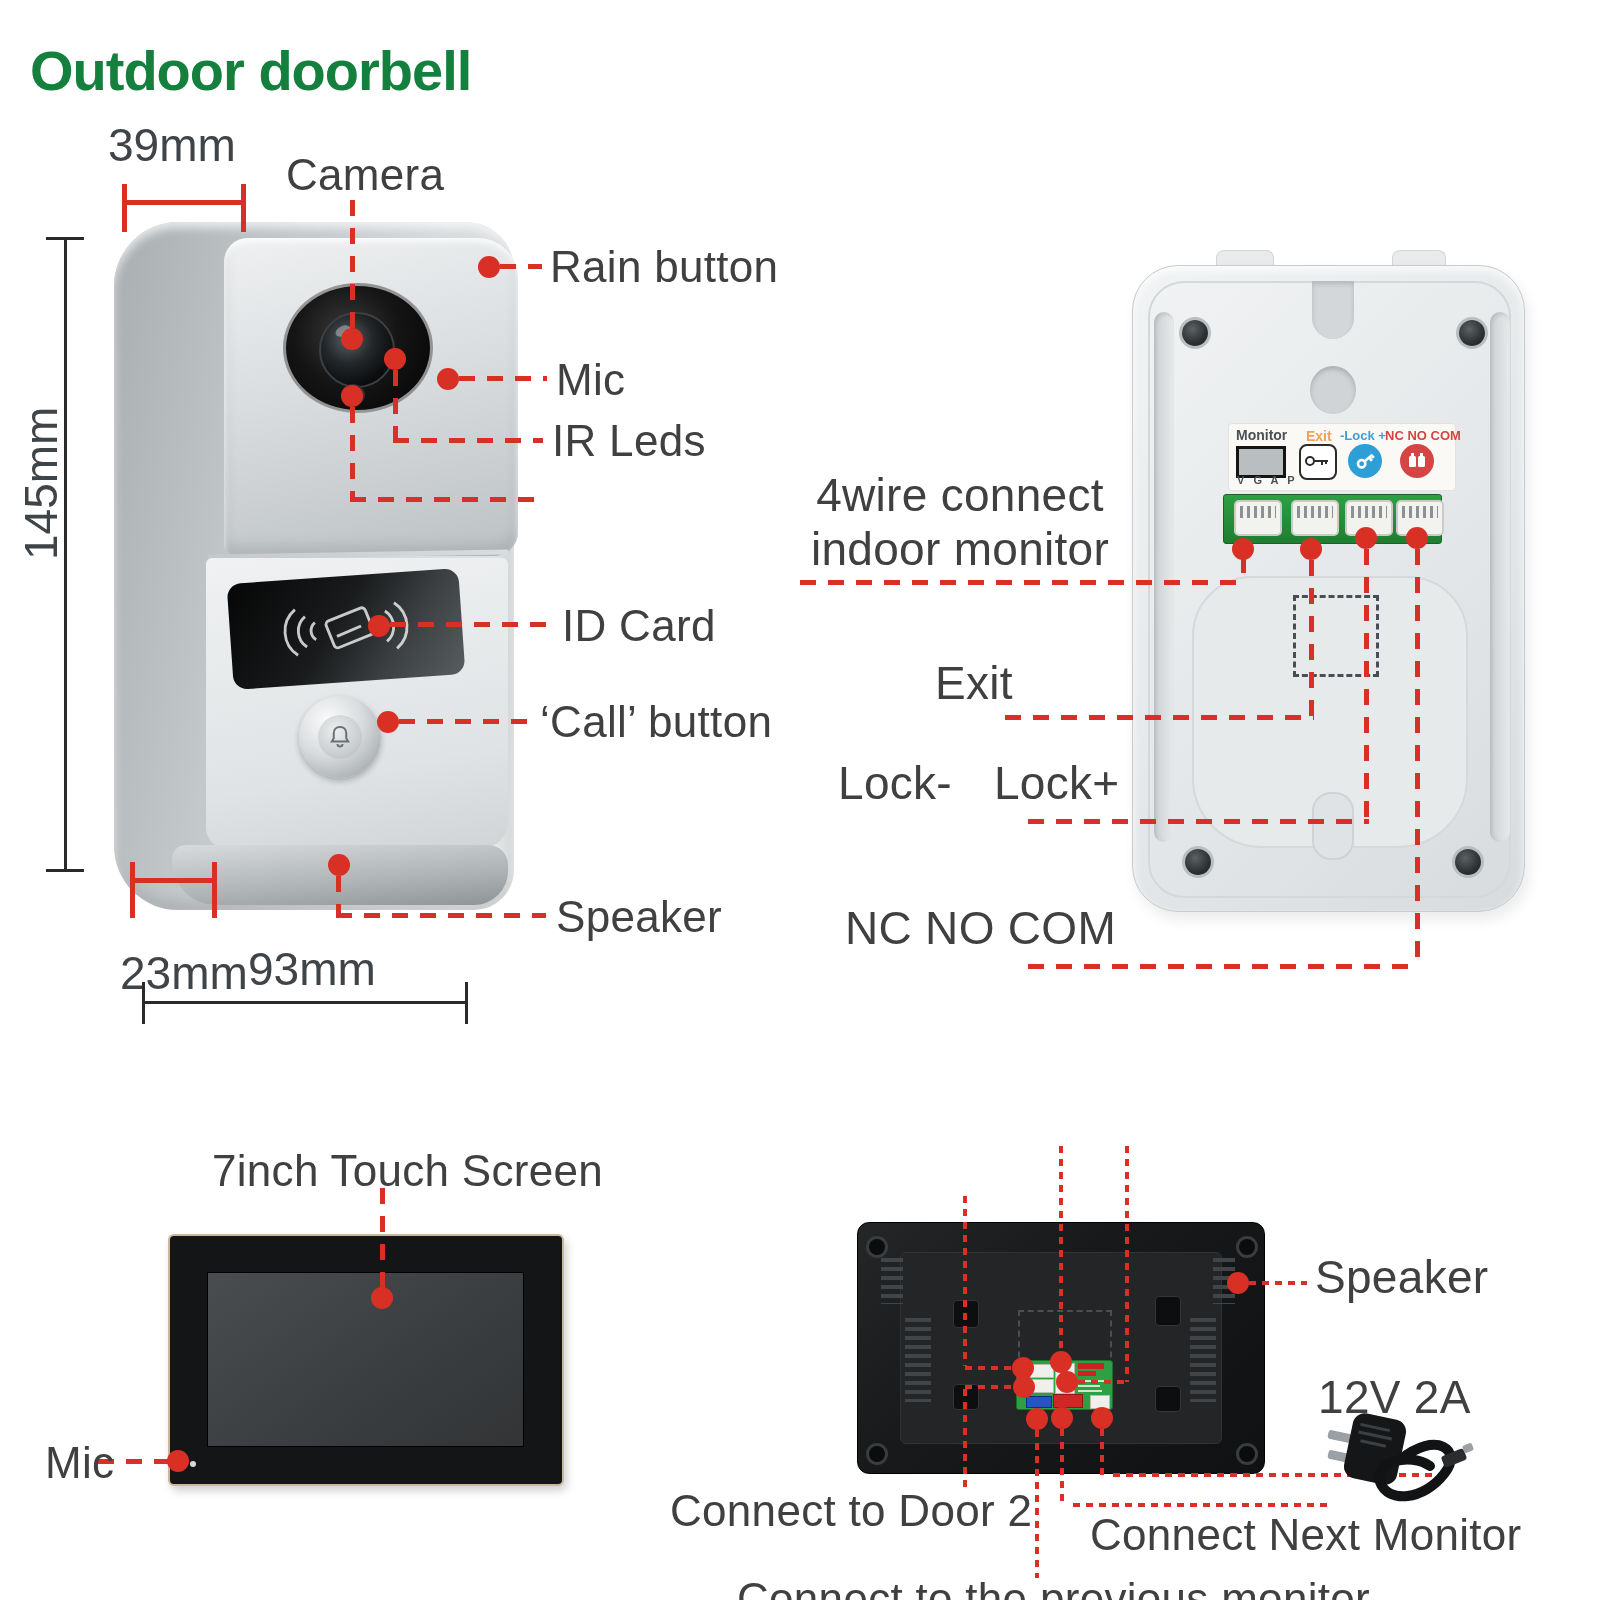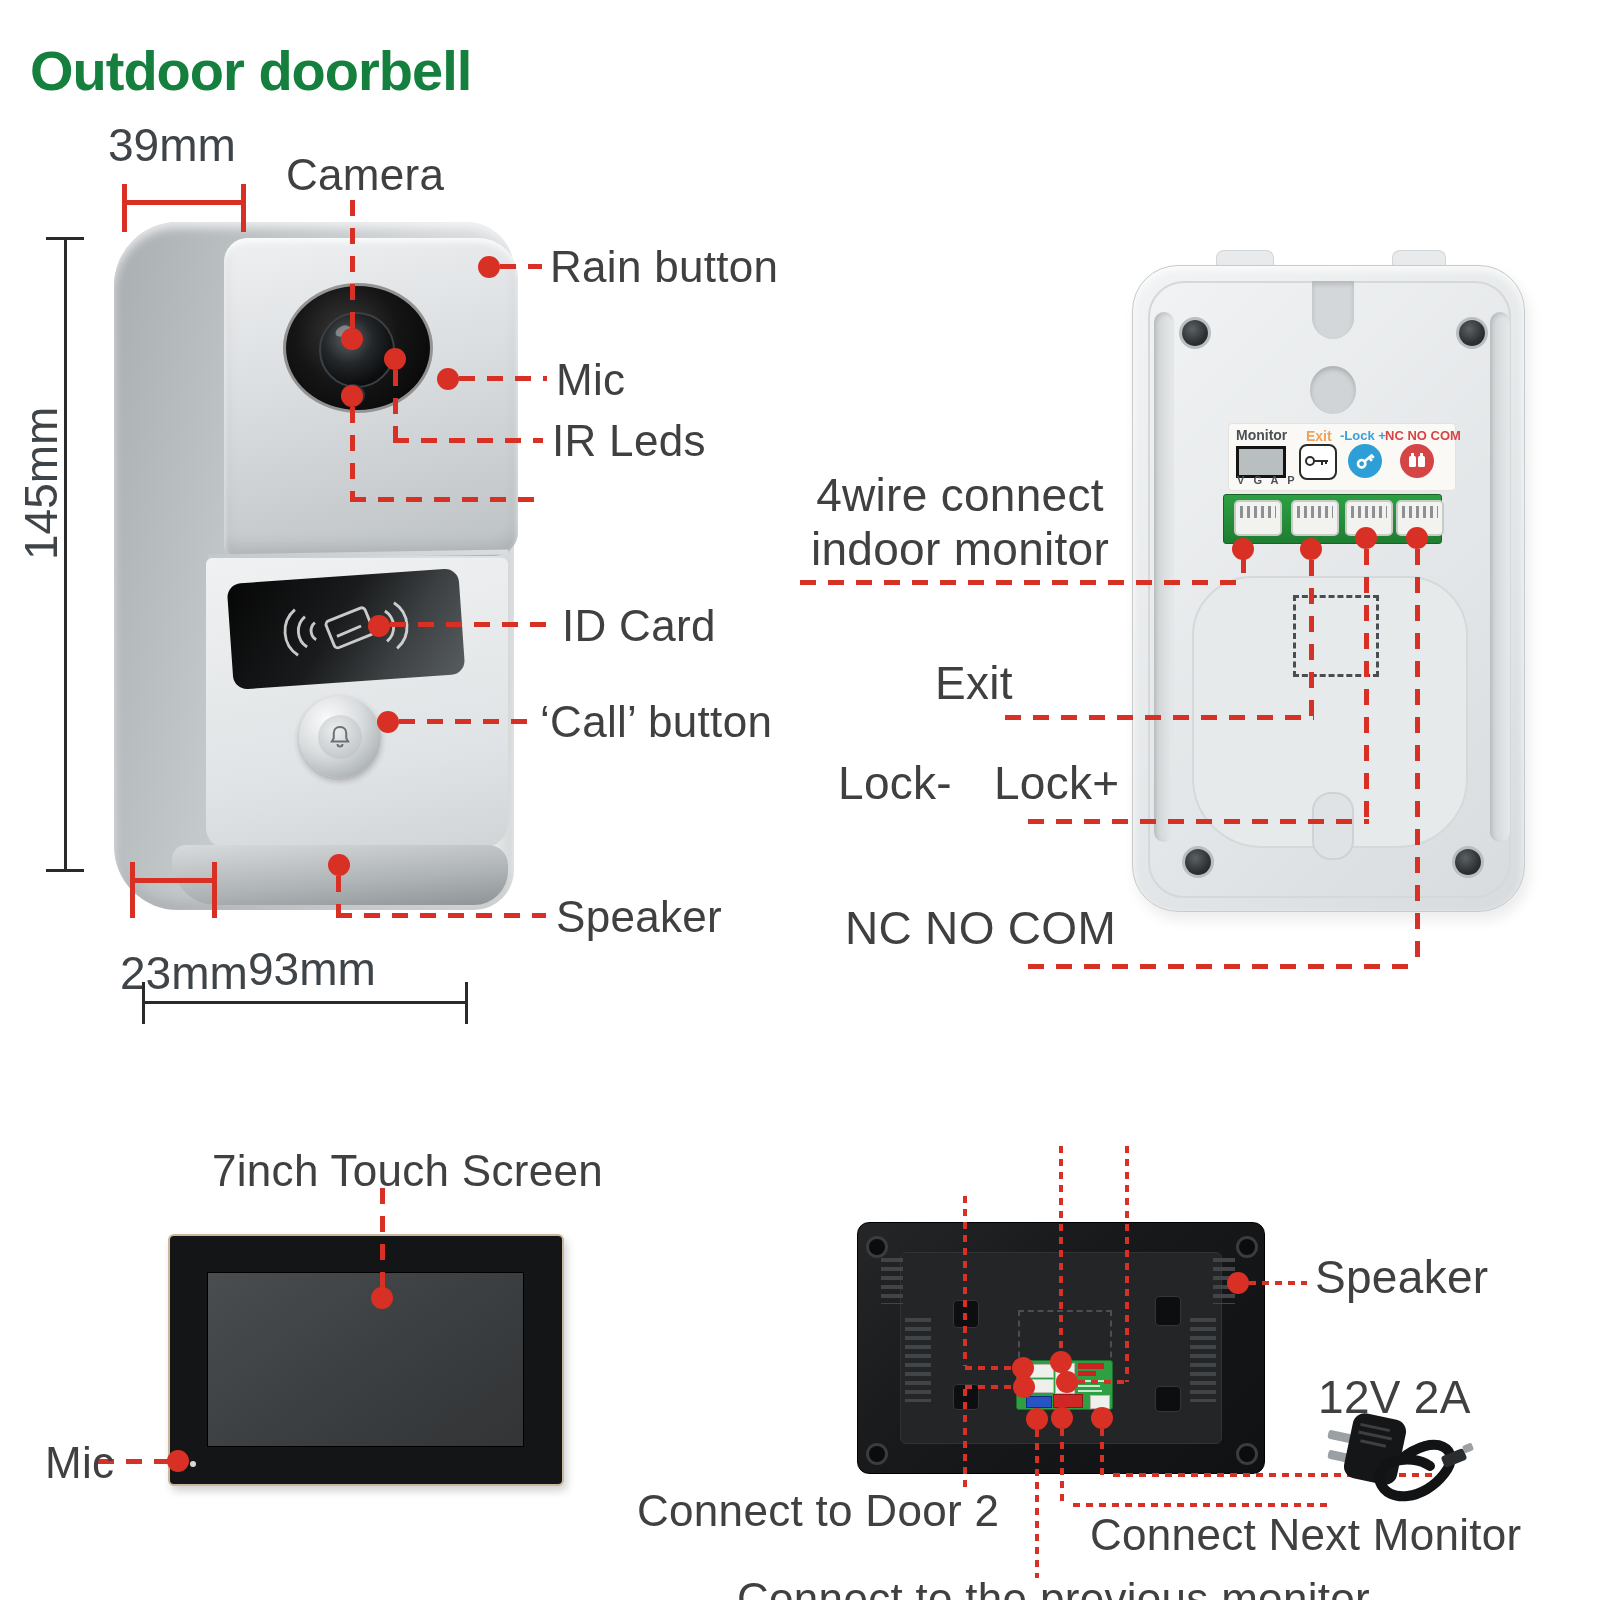--- a/index.html
+++ b/index.html
@@ -321,21 +321,21 @@
   <div class="reddot" style="left:1012px;top:1357px;"></div>
   <div class="reddot" style="left:1050px;top:1351px;"></div>
   <div class="reddot" style="left:1013px;top:1376px;"></div>
   <div class="reddot" style="left:1056px;top:1371px;"></div>
   <div class="reddot" style="left:1026px;top:1408px;"></div>
   <div class="reddot" style="left:1051px;top:1407px;"></div>
   <div class="reddot" style="left:1091px;top:1407px;"></div>
   <div class="reddot" style="left:1227px;top:1272px;"></div>
 
   <div class="lbl lbl-big" style="left:1315px;top:1250px;">Speaker</div>
-  <div class="lbl" style="left:637px;top:1486px;">Connect to Door 2</div>
+  <div class="lbl" style="left:670px;top:1486px;">Connect to Door 2</div>
   <div class="lbl" style="left:1090px;top:1510px;">Connect Next Monitor</div>
   <div class="lbl" style="left:737px;top:1574px;">Connect to the previous monitor</div>
   <div class="lbl lbl-big" style="left:1318px;top:1370px;">12V 2A</div>
 
   <div class="abs" style="left:1318px;top:1408px;">
     <svg width="160" height="115" viewBox="0 0 160 115">
       <rect x="10" y="24" width="24" height="9" rx="3" fill="#9aa0a3" transform="rotate(12 22 28)"></rect>
       <rect x="10" y="44" width="24" height="9" rx="3" fill="#9aa0a3" transform="rotate(12 22 48)"></rect>
       <rect x="30" y="8" width="54" height="66" rx="12" fill="#151617" transform="rotate(12 57 41)"></rect>
       <rect x="42" y="18" width="30" height="3" fill="#3c4043" transform="rotate(12 57 20)"></rect>

